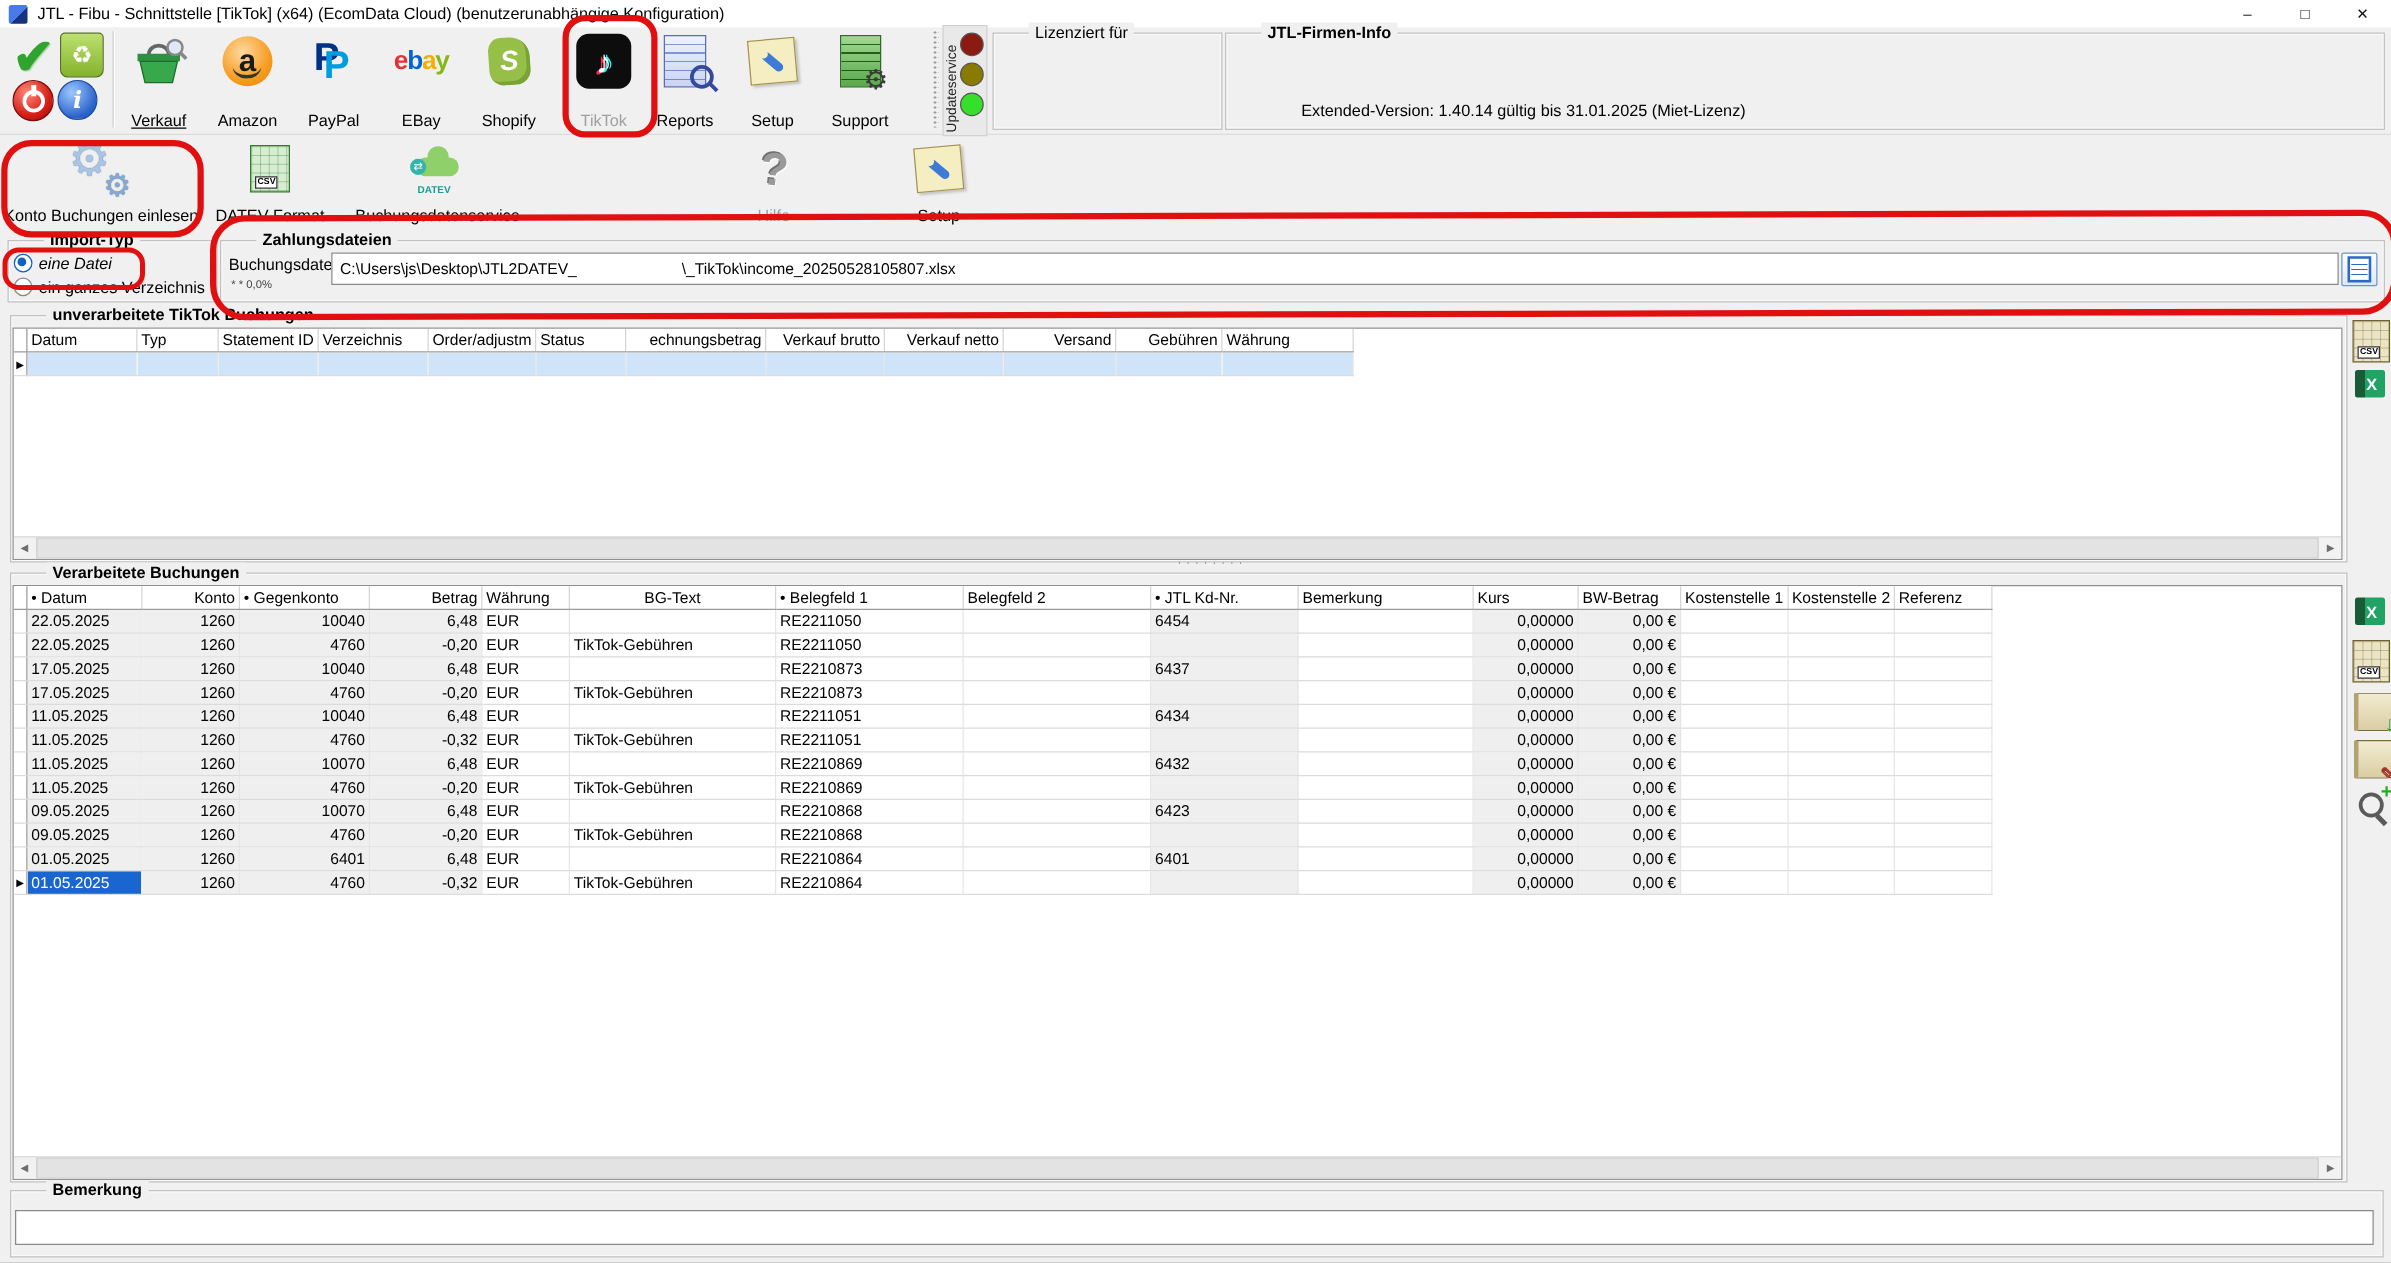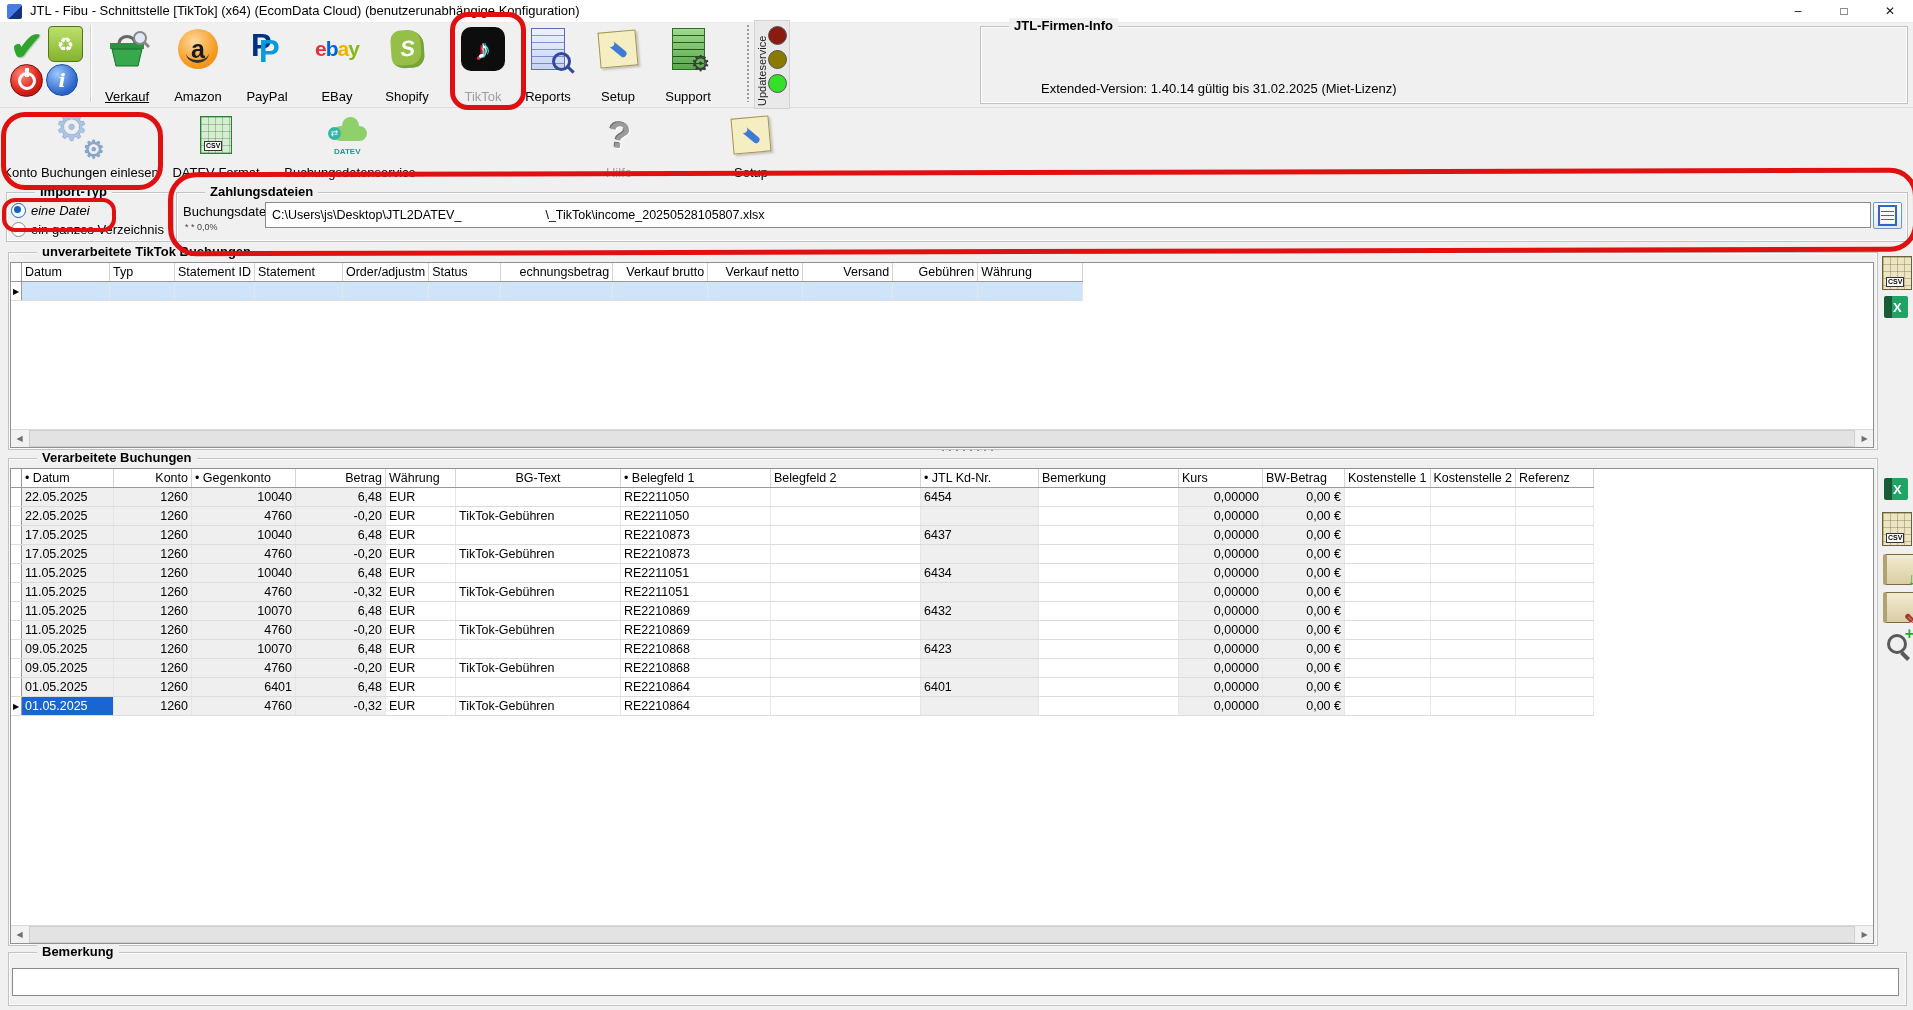--- a/index.html
+++ b/index.html
@@ -268,23 +268,26 @@
     <span class="tb-label">Support</span>
   </div>
 
   <div class="abs grip"></div>
   <div class="abs upanel"></div>
   <div class="abs ulabel">Updateservice</div>
   <span class="light" style="top: 26px; background: rgb(139, 26, 16);"></span>
   <span class="light" style="top: 50px; background: rgb(138, 122, 0);"></span>
   <span class="light" style="top: 74px; background: rgb(53, 224, 42);"></span>
 
+  <div class="fs" style="left:794px;top:26px;width:182px;height:76px;">
+    <span class="lbl nb">Lizenziert für</span>
+  </div>
   <div class="fs" style="left:980px;top:26px;width:926px;height:76px;">
     <span class="lbl">JTL-Firmen-Info</span>
-    <span class="version">Extended-Version: 1.40.14 gültig bis 31.02.2025 (Miet-Lizenz)</span>
+    <span class="version">Extended-Version: 1.40.14 gültig bis 31.01.2025 (Miet-Lizenz)</span>
   </div>
 
   <div class="abs tba" style="left:0px;width:162px;">
     <div class="icbox">
         <div class="gears">
       <span class="g1">⚙</span>
           <span class="g2">⚙</span>
         </div>
       </div>
     <span class="tb-label">Konto Buchungen einlesen</span>
@@ -368,21 +371,21 @@
           <col style="width: 90px;">
           <col style="width: 85px;">
           <col style="width: 105px;">
         </colgroup>
         <thead>
           <tr>
             <th class="mk"></th>
             <th style="text-align: left;">Datum</th>
             <th style="text-align: left;">Typ</th>
             <th style="text-align: left;">Statement ID</th>
-            <th style="text-align: left;">Statement</th>
+            <th style="text-align: left;">Verzeichnis</th>
             <th style="text-align: left;">Order/adjustm</th>
             <th style="text-align: left;">Status</th>
             <th style="text-align: right;">echnungsbetrag</th>
             <th style="text-align: right;">Verkauf brutto</th>
             <th style="text-align: right;">Verkauf netto</th>
             <th style="text-align: right;">Versand</th>
             <th style="text-align: right;">Gebühren</th>
             <th style="text-align: left;">Währung</th>
           </tr>
         </thead>

